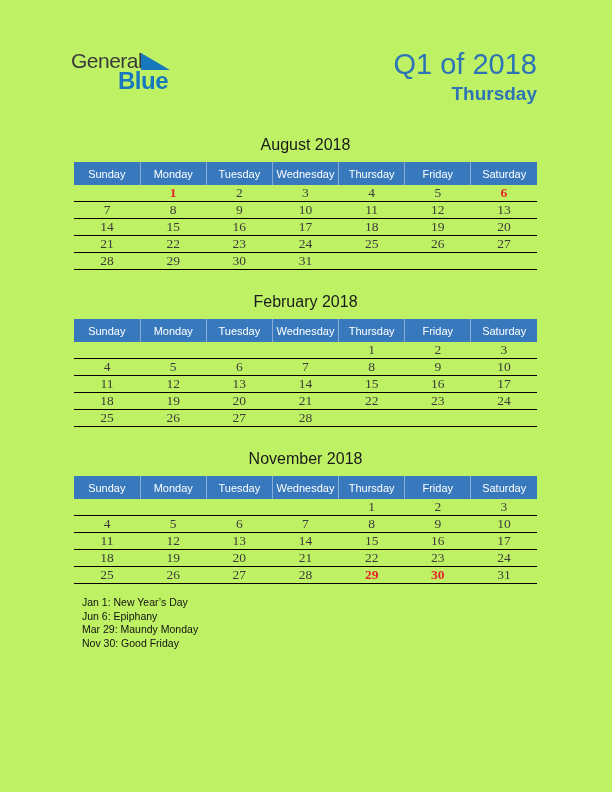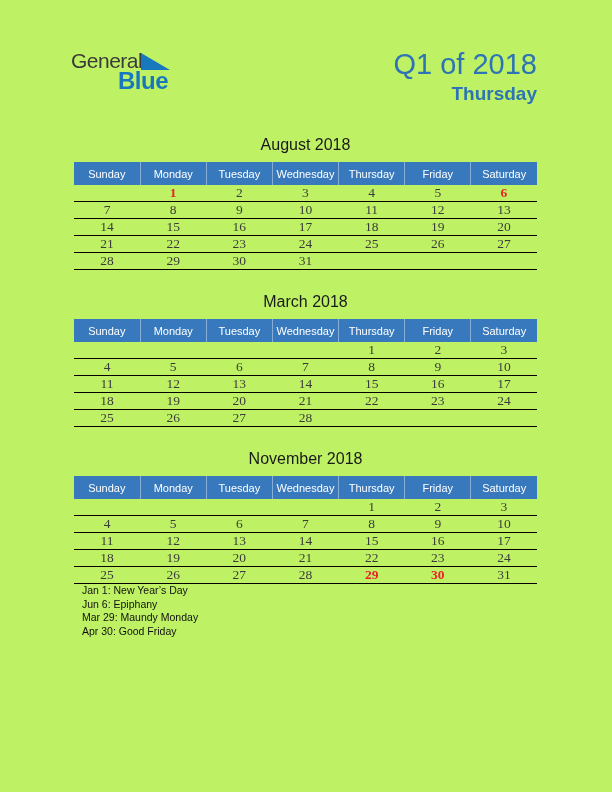--- a/index.html
+++ b/index.html
@@ -64,21 +64,21 @@
   table.cal tbody td{
     height:16px;padding:0;
     text-align:center;vertical-align:middle;
     font-family:"Liberation Serif",serif;
     font-size:13.5px;color:#3B3B3B;
     border-bottom:1.5px solid #000000;
   }
   table.cal tbody td.holiday{color:var(--holiday-red);font-weight:bold;}
 
   
-  .legend{position:absolute;left:82px;top:584px;}
+  .legend{position:absolute;left:82px;top:596px;}
   .legend-line{
     font-size:10.5px;line-height:13.5px;color:#111111;
   }
 </style>
 </head>
 <body>
 
 <div class="page">
 
   <div class="logo">
@@ -152,21 +152,21 @@
               <td>30</td>
               <td>31</td>
               <td></td>
               <td></td>
               <td></td>
             </tr>
           </tbody>
         </table>
       </div>
       <div class="month">
-        <div class="month-title">March 2018</div>
+        <div class="month-title">February 2018</div>
         <table class="cal">
           <thead>
             <tr>
               <th>Sunday</th>
               <th>Monday</th>
               <th>Tuesday</th>
               <th>Wednesday</th>
               <th>Thursday</th>
               <th>Friday</th>
               <th>Saturday</th>
@@ -283,16 +283,16 @@
             </tr>
           </tbody>
         </table>
       </div>
     </div>
 
   <div class="legend" id="legend">
       <div class="legend-line">Jan 1: New Year’s Day</div>
       <div class="legend-line">Jun 6: Epiphany</div>
       <div class="legend-line">Mar 29: Maundy Monday</div>
-      <div class="legend-line">Apr 30: Good Friday</div>
+      <div class="legend-line">Nov 30: Good Friday</div>
     </div>
 
 </div>
 
 </body></html>

